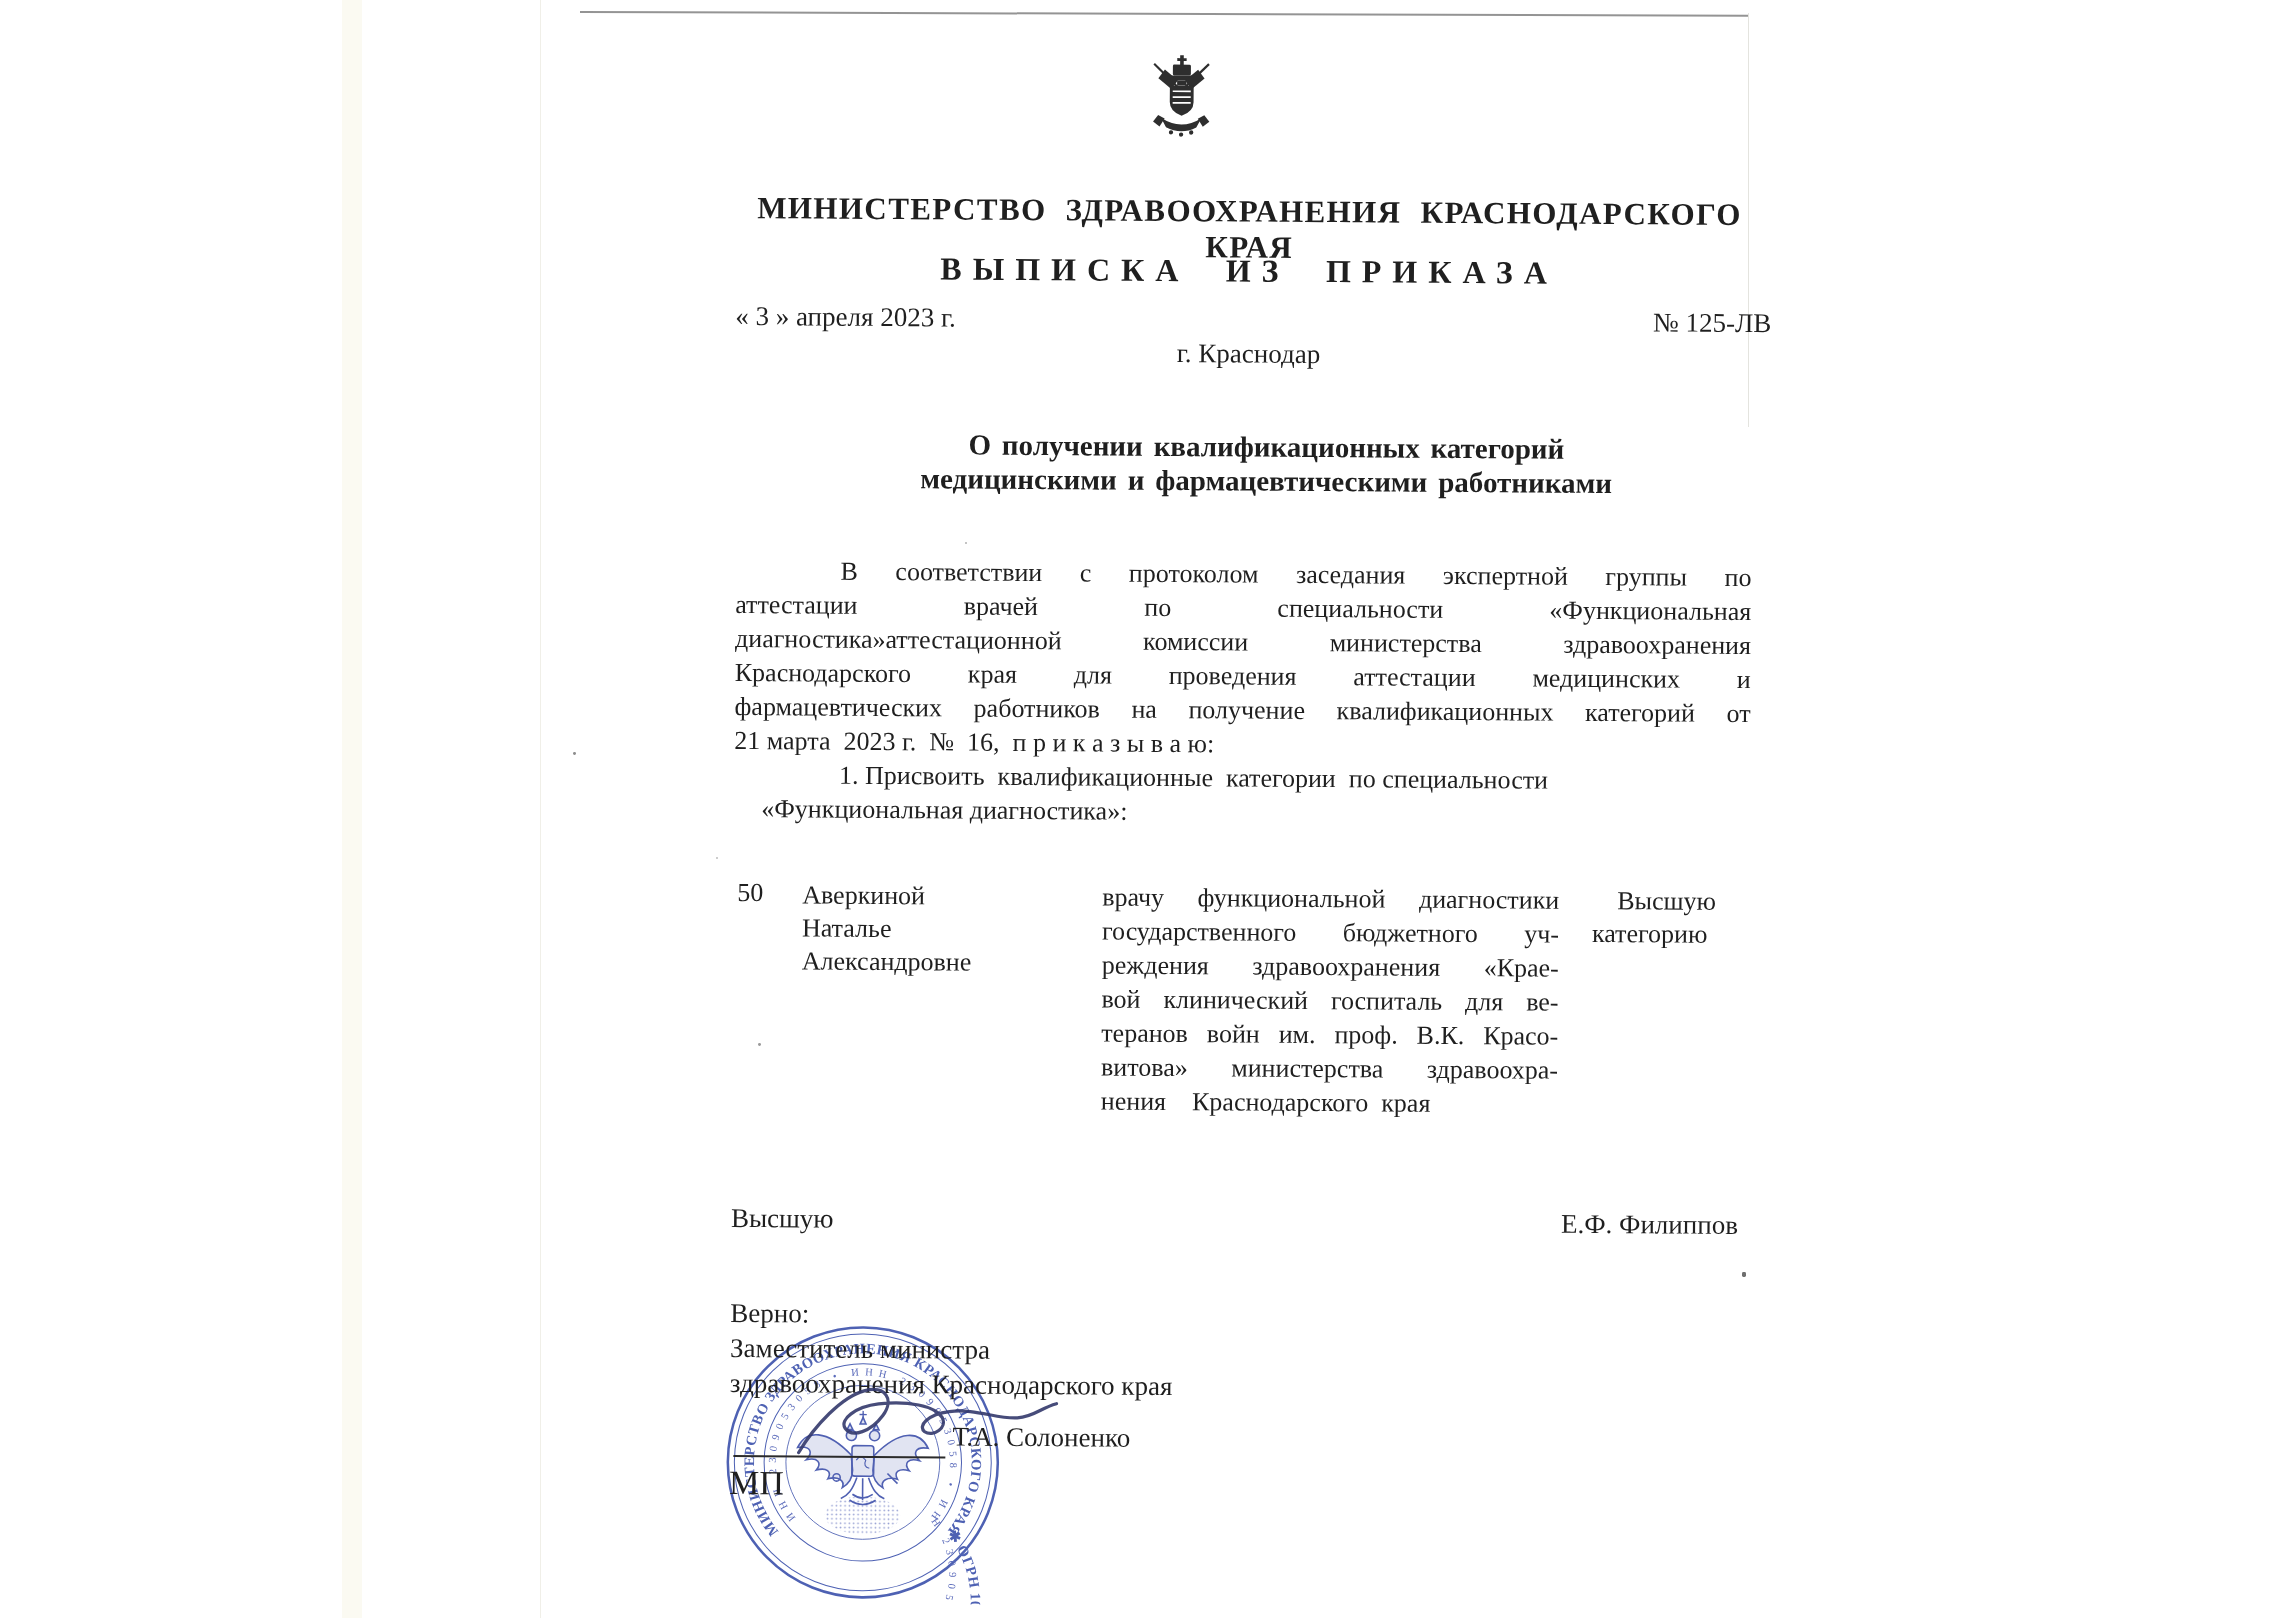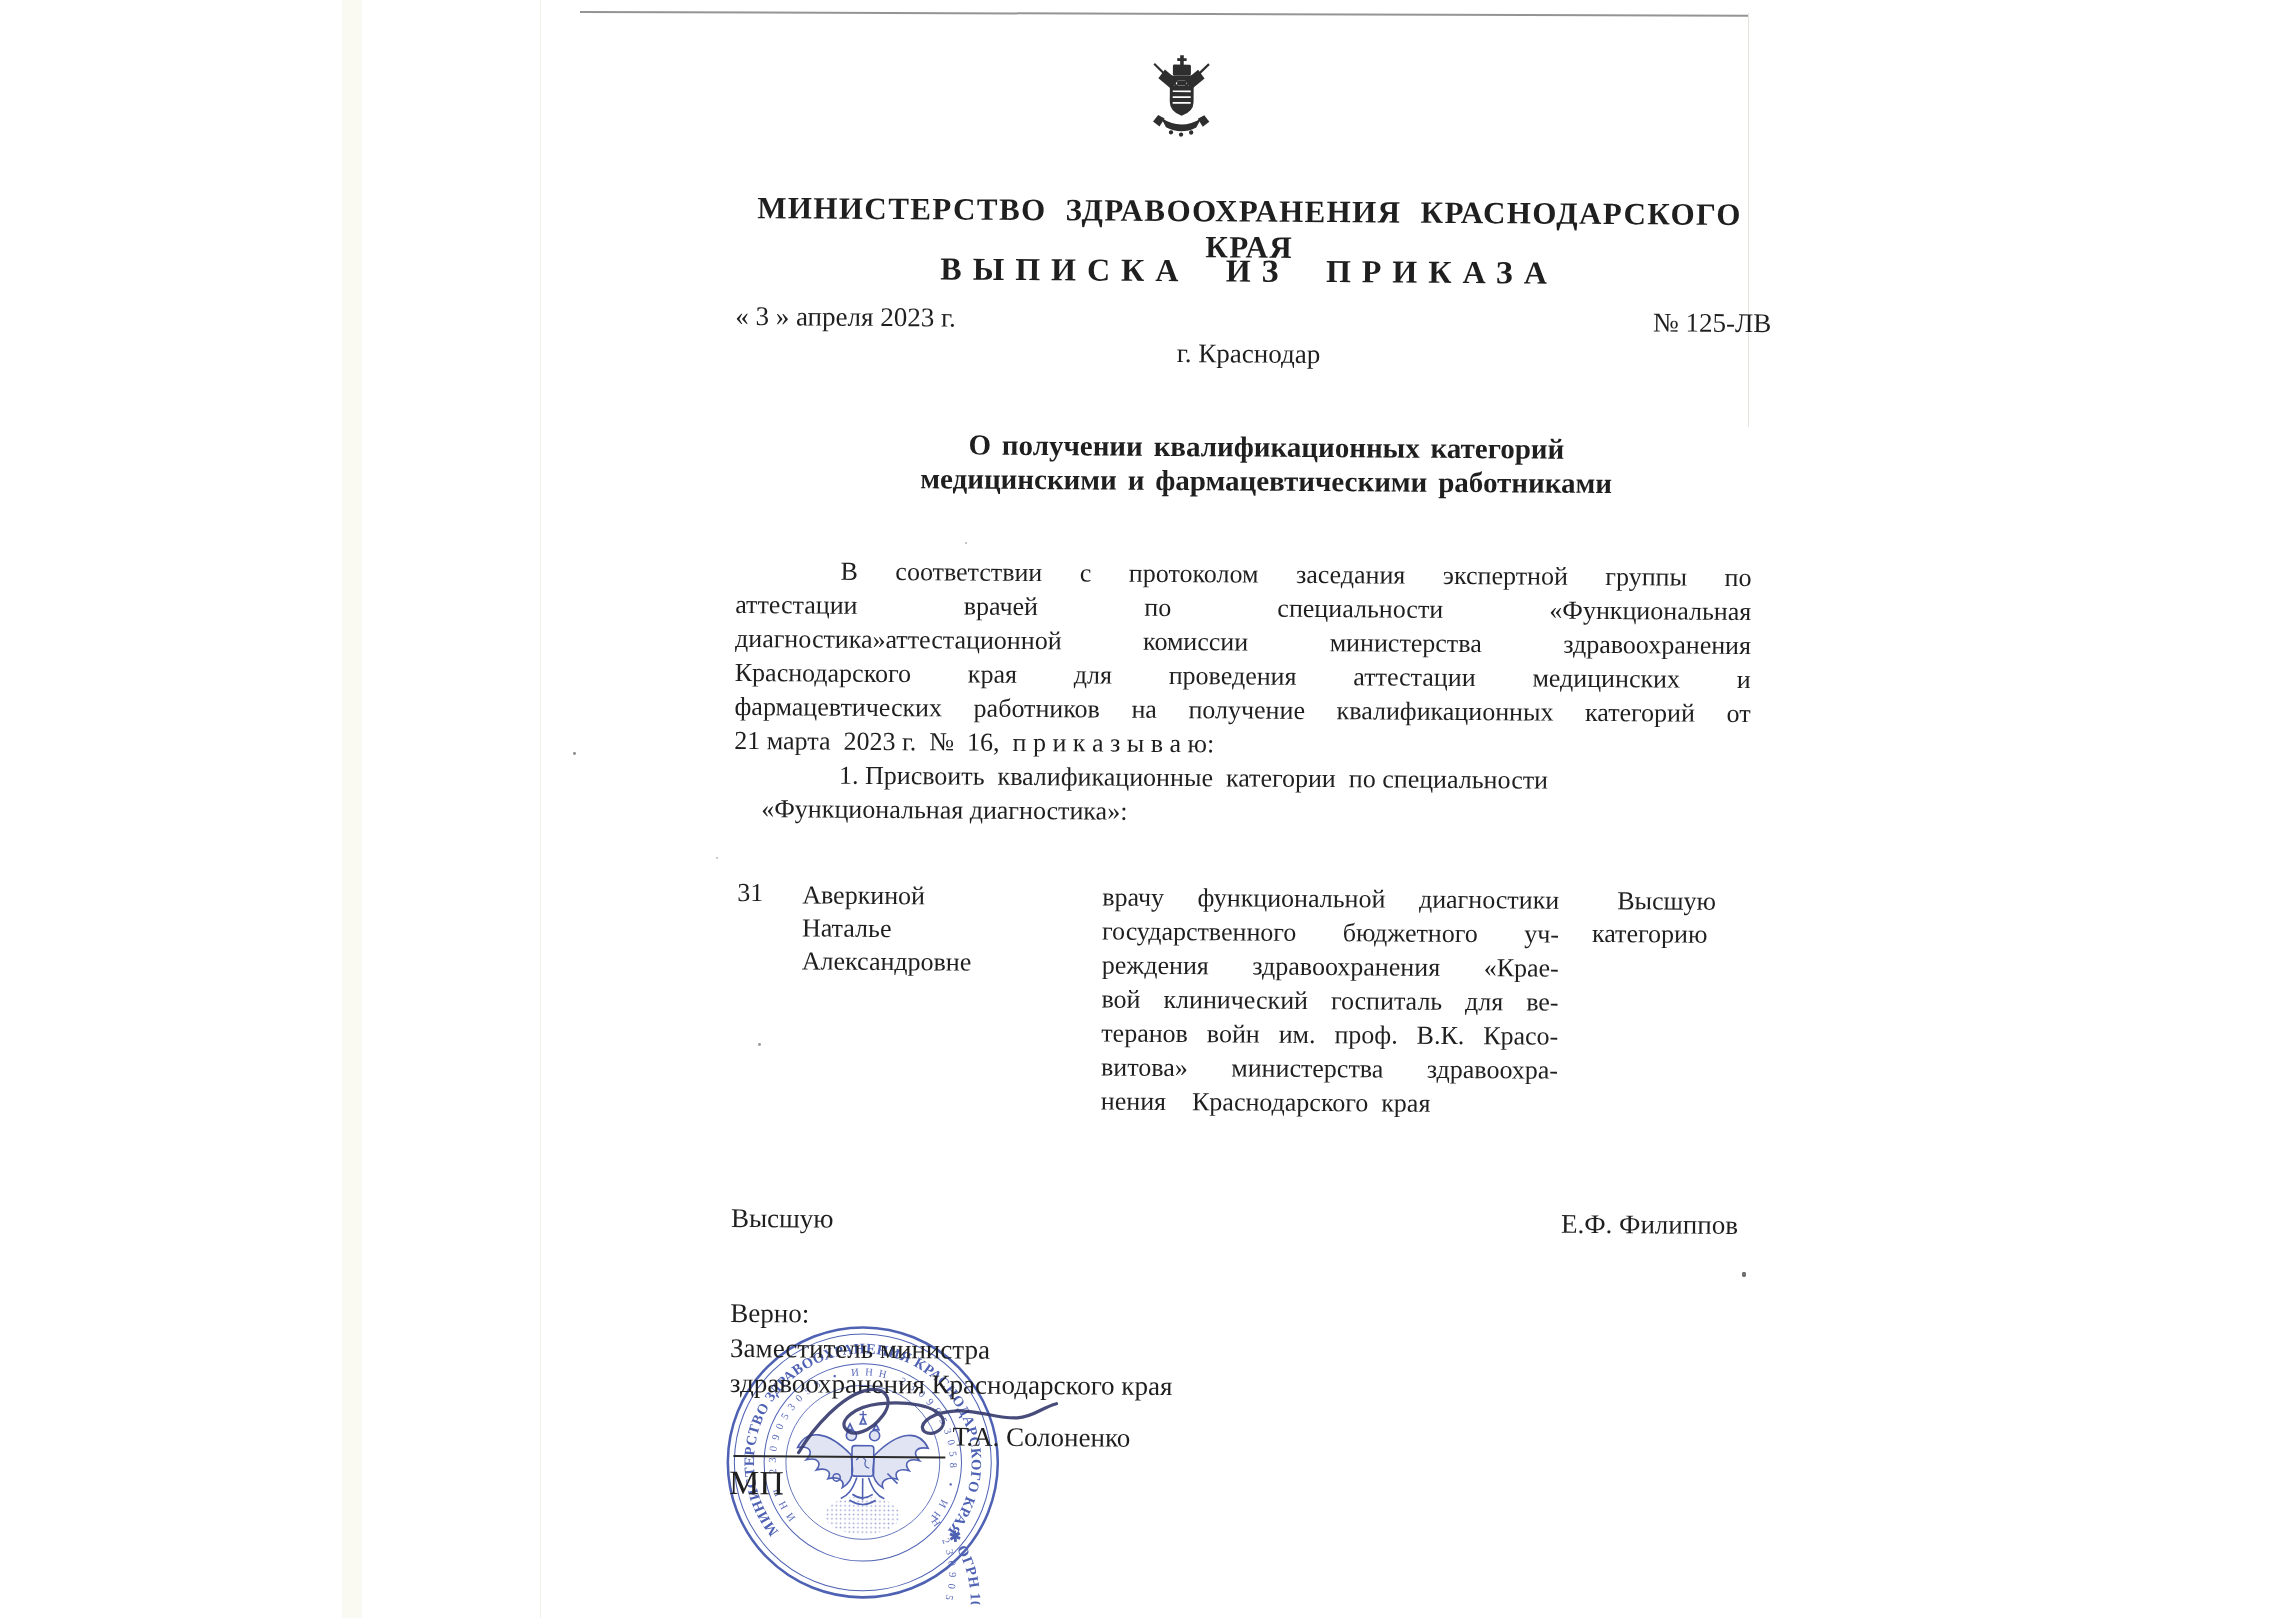--- a/index.html
+++ b/index.html
@@ -103,21 +103,21 @@
       <div class="line just" style="padding-left: 105px;">В соответствии с протоколом заседания экспертной группы по</div>
       <div class="line just">аттестации врачей по специальности «Функциональная</div>
       <div class="line just">диагностика»аттестационной комиссии министерства здравоохранения</div>
       <div class="line just">Краснодарского края для проведения аттестации медицинских и</div>
       <div class="line just">фармацевтических работников на получение квалификационных категорий от</div>
       <div class="line left">21 марта  2023 г.  №  16,  п р и к а з ы в а ю:</div>
       <div class="line left" style="padding-left: 105px;">1. Присвоить  квалификационные  категории  по специальности</div>
       <div class="line left" style="padding-left: 27.5px;">«Функциональная диагностика»:</div>
     </div>
 
-  <div class="abs rownum txt">31</div>
+  <div class="abs rownum txt">50</div>
   <div class="abs namecol txt">
       <div class="line left">Аверкиной</div>
       <div class="line left">Наталье</div>
       <div class="line left">Александровне</div>
     </div>
   <div class="abs poscol txt">
       <div class="line just">врачу функциональной диагностики</div>
       <div class="line just">государственного бюджетного уч-</div>
       <div class="line just">реждения здравоохранения «Крае-</div>
       <div class="line just">вой клинический госпиталь для ве-</div>

